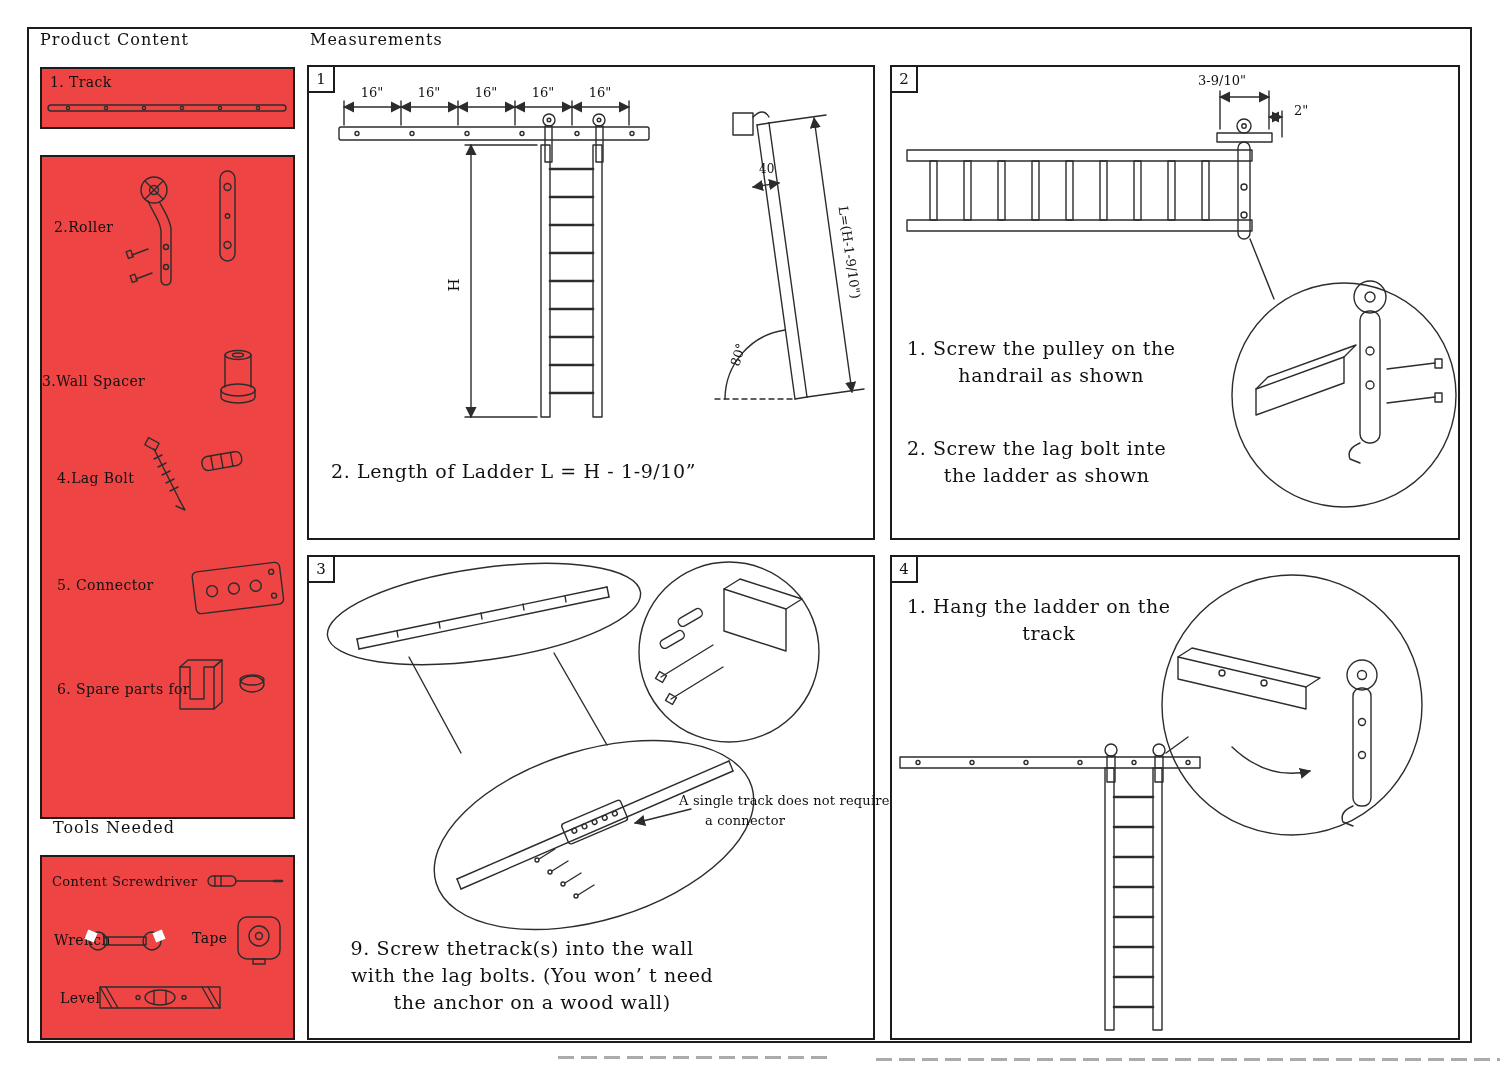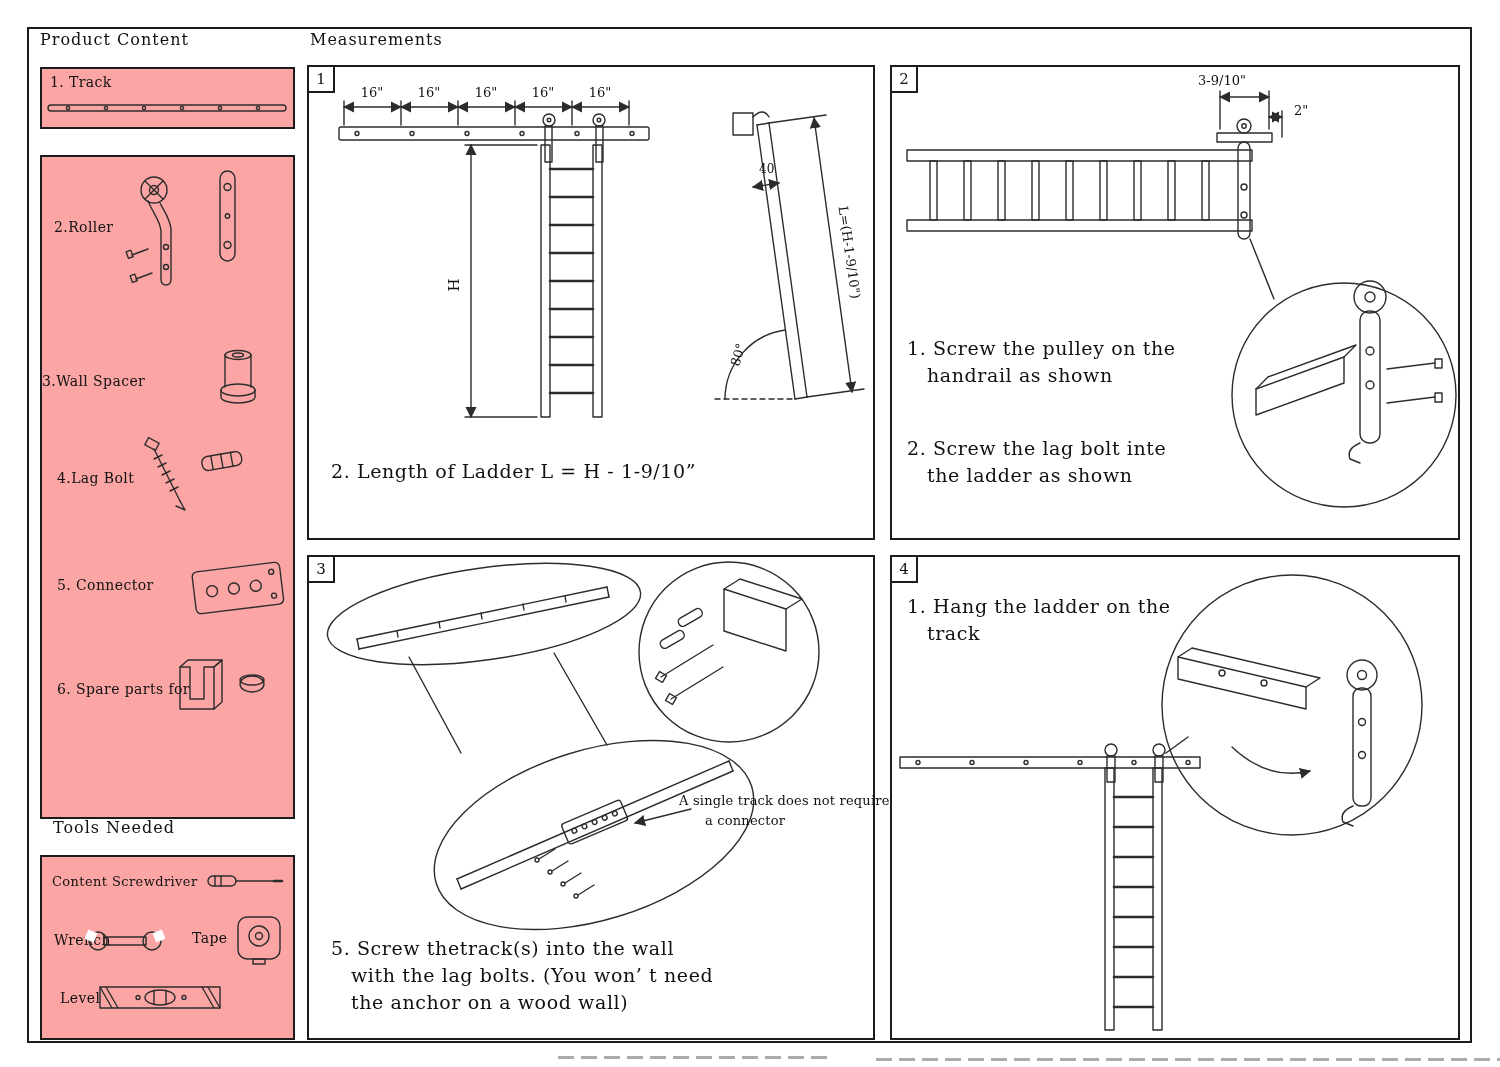--- a/index.html
+++ b/index.html
@@ -1,25 +1,25 @@
 <!DOCTYPE html>
 <html><head>
 <meta charset="utf-8">
 <style>
   * { margin:0; padding:0; box-sizing:border-box; }
   html,body { width:1500px; height:1067px; background:#fff; }
   body { font-family:"DejaVu Serif", serif; color:#111; position:relative; }
   .sheet { position:absolute; inset:0; }
   .outer-frame { position:absolute; left:27px; top:27px; width:1445px; height:1016px; border:2px solid #1c1c1c; }
   .heading { position:absolute; font-size:16px; letter-spacing:1px; color:#111; }
-  .box { position:absolute; border:2px solid #1c1c1c; background:#fca5a5; }
+  .box { position:absolute; border:2px solid #1c1c1c; background:#ef4444; }
   .panel { position:absolute; border:2px solid #1c1c1c; background:#fff; }
   .panel-num { position:absolute; left:0; top:0; width:26px; height:26px; border-right:2px solid #1c1c1c; border-bottom:2px solid #1c1c1c; display:flex; align-items:center; justify-content:center; font-size:15px; }
   .part-label { position:absolute; font-size:14px; letter-spacing:.4px; white-space:pre; }
-  .note { position:absolute; font-size:19px; letter-spacing:.6px; line-height:27px; white-space:pre; }
+  .note { position:absolute; font-size:19px; letter-spacing:.6px; line-height:27px; white-space:pre;text-align:center; }
   .callout { position:absolute; font-size:13px; letter-spacing:.2px; line-height:20px; white-space:pre; }
   svg.draw { position:absolute; left:0; top:0; }
   svg text { font-family:"DejaVu Serif", serif; fill:#111; }
   .stk { stroke:#2c2c2c; fill:none; stroke-width:1.4; stroke-linecap:round; stroke-linejoin:round; }
   .thick { stroke-width:2.6; }
   .dash-strip { position:absolute; height:3px; background:repeating-linear-gradient(90deg,#ababab 0 16px, transparent 16px 23px); }
 </style>
 </head>
 <body>
 
@@ -355,21 +355,21 @@
           <circle cx="241" cy="315" r="2"></circle>
         <line x1="256" y1="326" x2="272" y2="316"></line>
           <circle cx="254" cy="327" r="2"></circle>
         <line x1="269" y1="338" x2="285" y2="328"></line>
           <circle cx="267" cy="339" r="2"></circle>
       </g>
       <line class="stk" x1="382" y1="252" x2="326" y2="266" marker-end="url(#arw)"></line>
     </svg>
     <div class="callout" style="left:370px; top:234px;">A single track does not require
       a connector</div>
-    <div class="note" style="left:22px; top:378px;">5. Screw thetrack(s) into the wall
+    <div class="note" style="left:22px; top:378px;">9. Screw thetrack(s) into the wall
    with the lag bolts. (You won’ t need
    the anchor on a wood wall)</div>
   </div>
 
   <div class="panel" style="left:890px; top:555px; width:570px; height:485px;">
     <div class="panel-num">4</div>
     <svg class="draw" width="566" height="481" viewBox="0 0 566 481">
       <circle class="stk" cx="400" cy="148" r="130"></circle>
       <g class="stk">
         <path d="M286,100 l128,30 l0,22 l-128,-30 z"></path>

